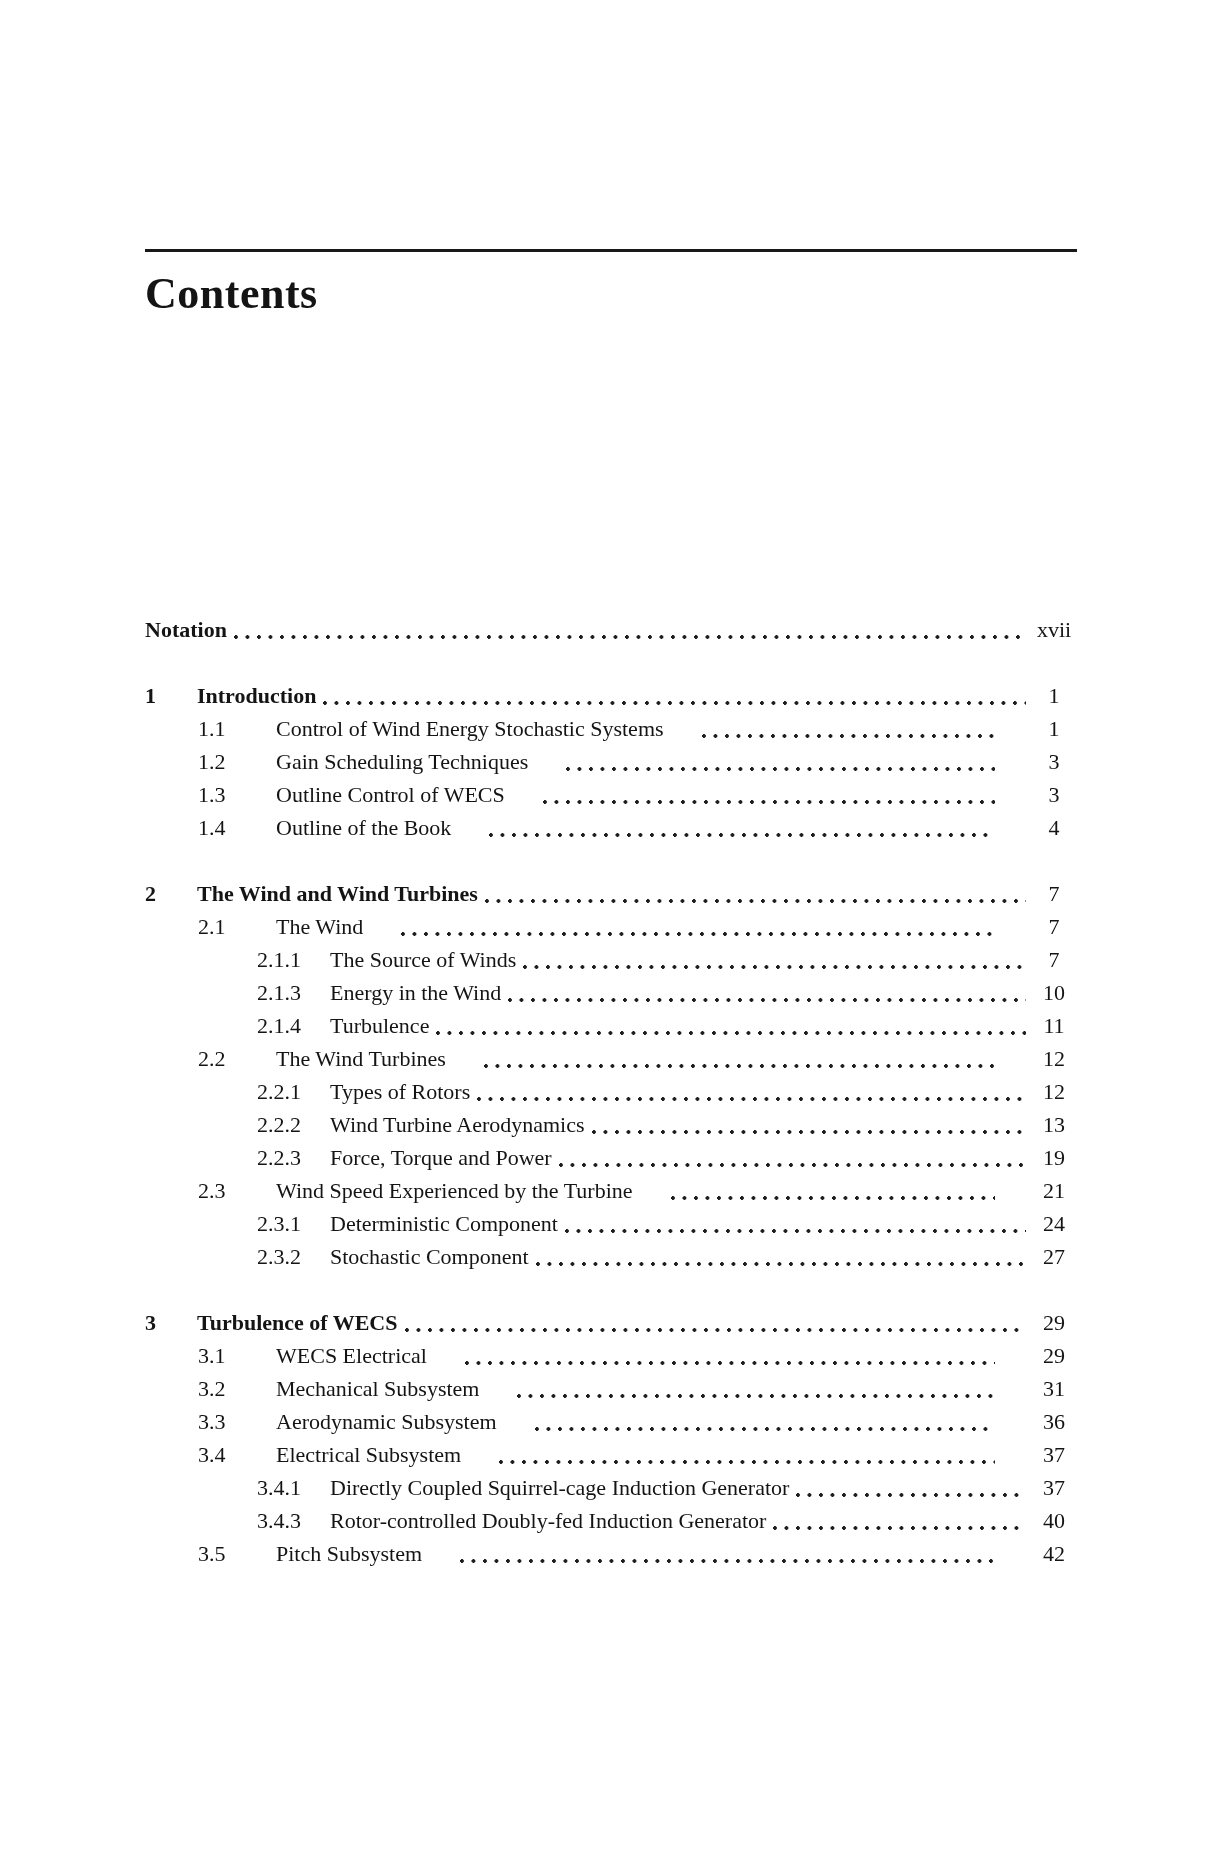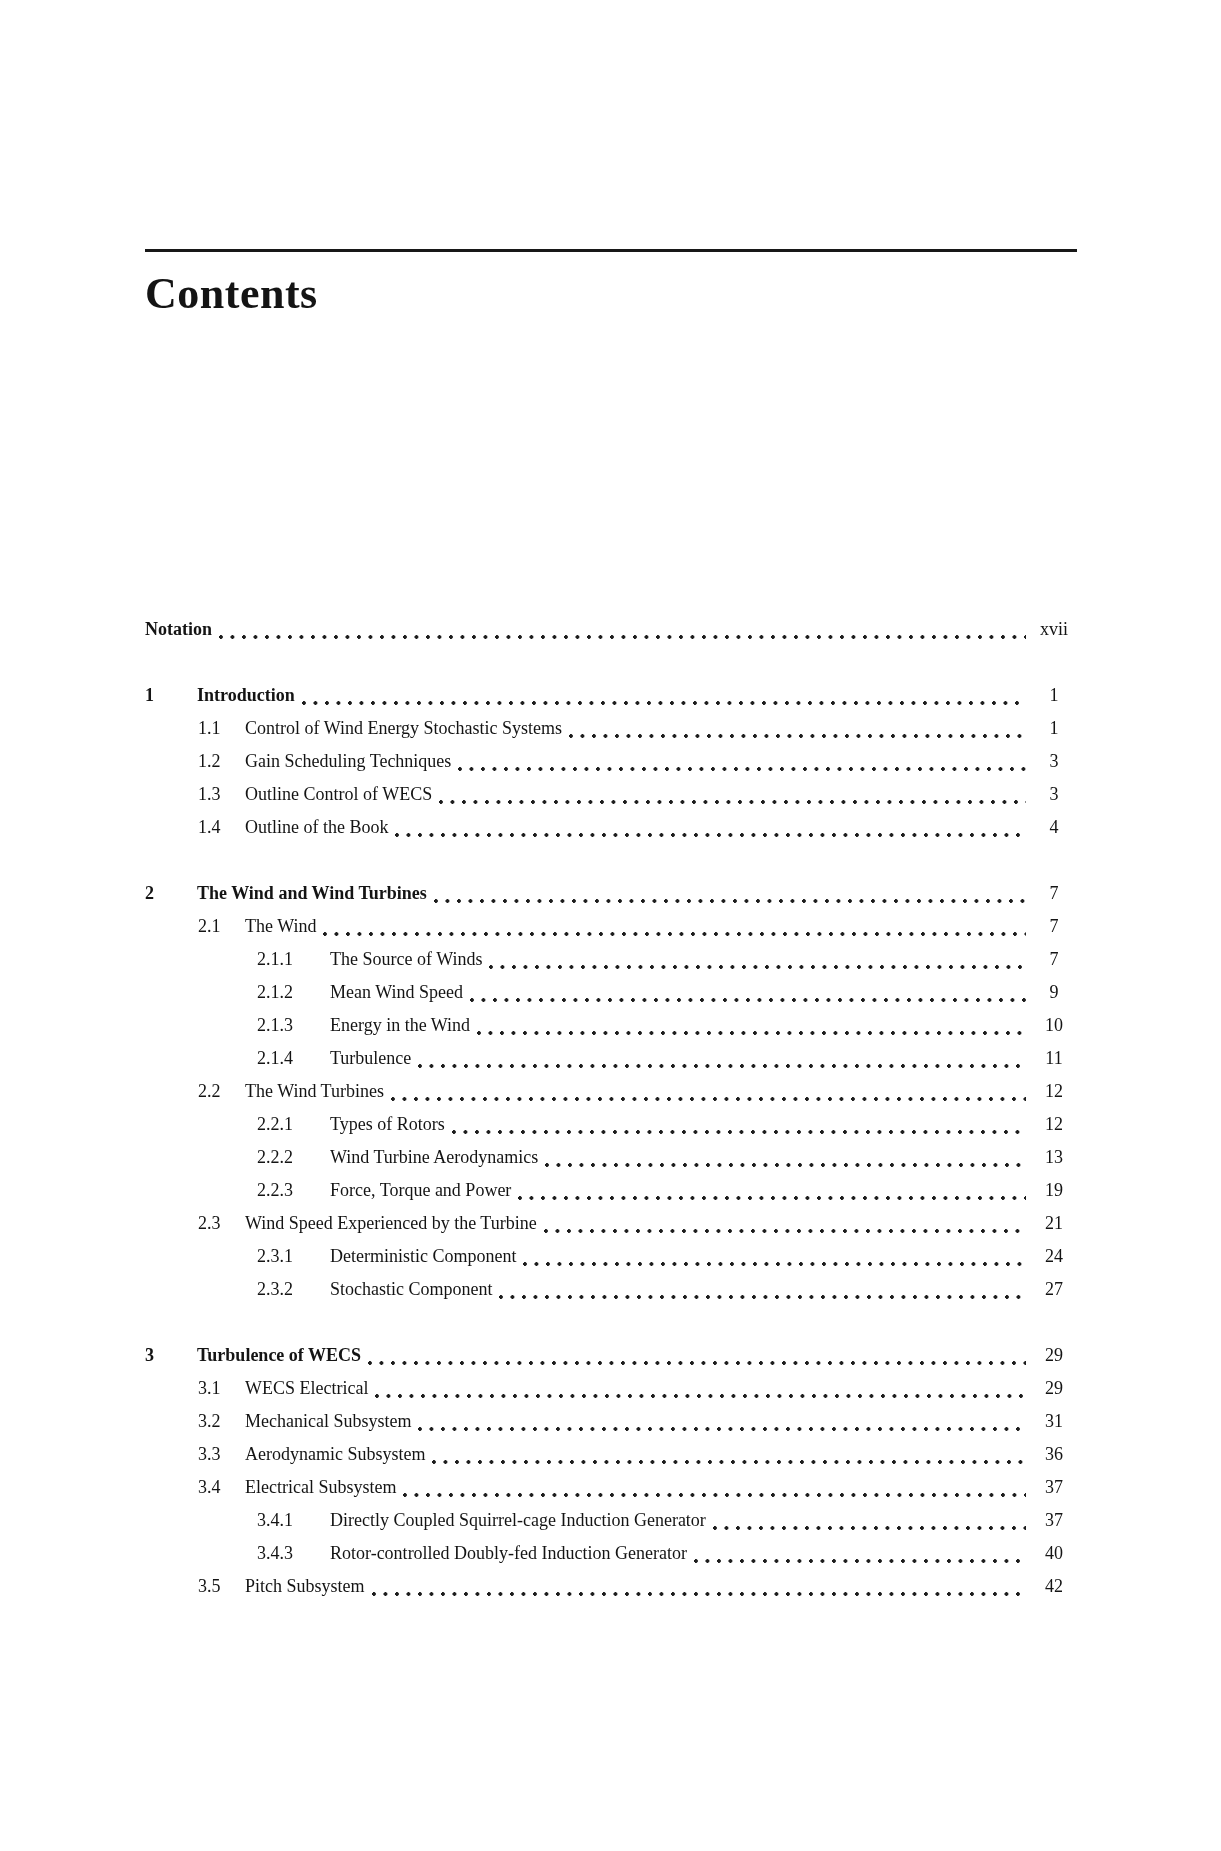--- a/index.html
+++ b/index.html
@@ -35,37 +35,37 @@
     font-weight: 700;
     letter-spacing: 0.5px;
     line-height: 1.1;
   }
 
   .toc {
     position: absolute;
     left: 145px;
     top: 613px;
     width: 932px;
-    font-size: 18px;
+    font-size: 22px;
   }
 
   .row {
     display: flex;
     line-height: 33px;
     height: 33px;
     white-space: nowrap;
   }
   .row.gap { margin-top: 33px; }
 
   .row.front .title,
   .row.chapter { font-weight: 700; }
 
   .row .num { flex: 0 0 auto; }
   .row.chapter .num { width: 52px; }
-  .row.section { padding-left: 53px; }
+  .row.section { padding-left: 53px; gap: 31px; }
   .row.section .num { width: 47px; }
   .row.subsection { padding-left: 112px; }
   .row.subsection .num { width: 73px; }
 
   .row .title { flex: 0 0 auto; }
 
   .leader {
     flex: 1 1 auto;
     margin-left: 7px;
     margin-right: 5px;
@@ -137,26 +137,20 @@
         <span class="leader"></span>
         <span class="pagenum">7</span>
       </div>
       <div class="row subsection">
         <span class="num">2.1.1</span>
         <span class="title">The Source of Winds</span>
         <span class="leader"></span>
         <span class="pagenum">7</span>
       </div>
       <div class="row subsection">
-        <span class="num">2.1.2</span>
-        <span class="title">Mean Wind Speed</span>
-        <span class="leader"></span>
-        <span class="pagenum">9</span>
-      </div>
-      <div class="row subsection">
         <span class="num">2.1.3</span>
         <span class="title">Energy in the Wind</span>
         <span class="leader"></span>
         <span class="pagenum">10</span>
       </div>
       <div class="row subsection">
         <span class="num">2.1.4</span>
         <span class="title">Turbulence</span>
         <span class="leader"></span>
         <span class="pagenum">11</span>

